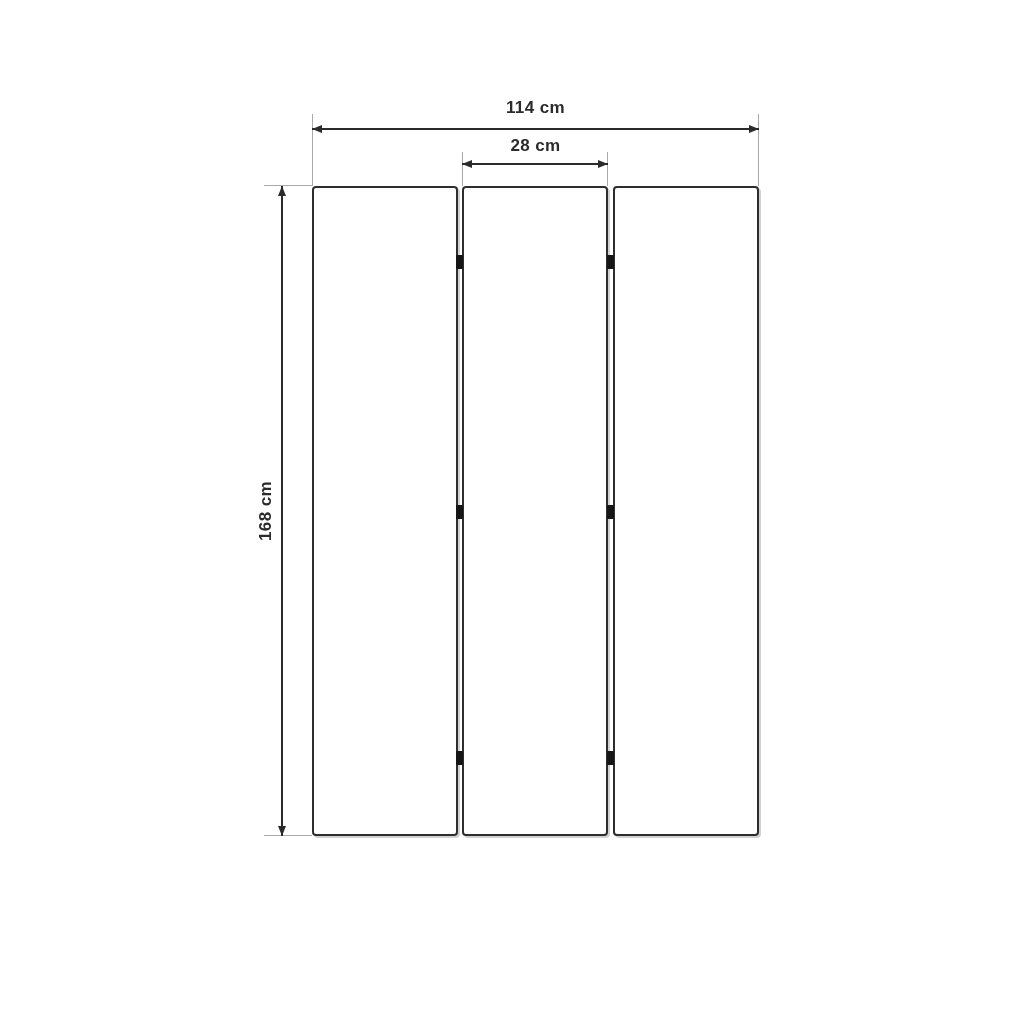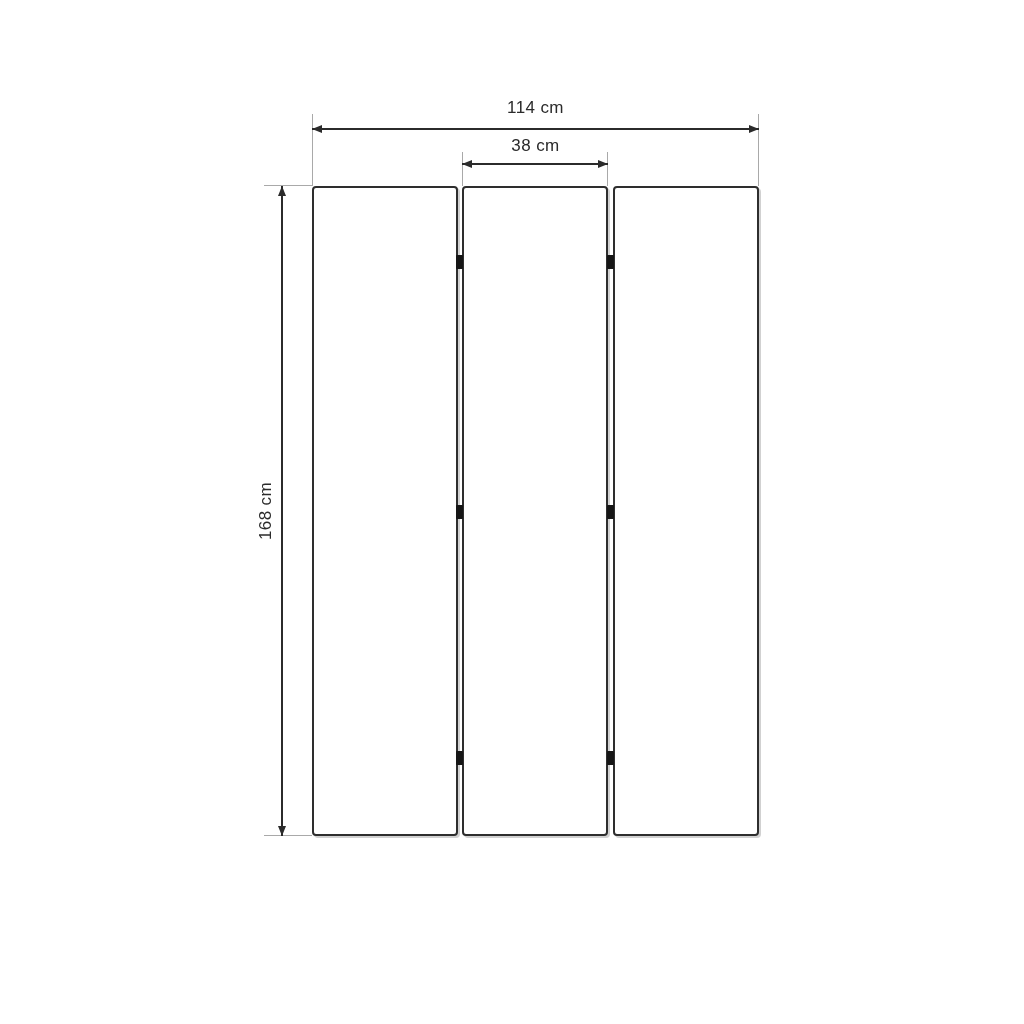--- a/index.html
+++ b/index.html
@@ -12,20 +12,21 @@
   }
   * { margin: 0; padding: 0; box-sizing: border-box; }
   html, body { background: var(--background); }
   .canvas {
     position: relative;
     width: 983px;
     height: 1024px;
     background: var(--background);
     font-family: "Liberation Sans", "DejaVu Sans", sans-serif;
     overflow: hidden;
+    font-weight: bold;
   }
 
   
   .panel {
     position: absolute;
     top: 186px;
     height: 650px;
     width: 146px;
     background: var(--background);
     border: 2px solid var(--panel-border);
@@ -138,21 +139,21 @@
     <span class="arrow right"></span>
   </div>
   <div class="dim-label label-width">114 cm</div>
 
   <div class="ext v" style="left:462px; top:152px; height:34px;"></div>
   <div class="ext v" style="left:607px; top:152px; height:34px;"></div>
   <div class="dim h" style="left:462px; top:163px; width:146px;">
     <span class="arrow left"></span>
     <span class="arrow right"></span>
   </div>
-  <div class="dim-label label-panel">38 cm</div>
+  <div class="dim-label label-panel">28 cm</div>
 
   <div class="ext h" style="left:264px; top:185px; width:48px;"></div>
   <div class="ext h" style="left:264px; top:835px; width:48px;"></div>
   <div class="dim v" style="left:281px; top:186px; height:650px;">
     <span class="arrow up"></span>
     <span class="arrow down"></span>
   </div>
   <div class="dim-label label-height">168 cm</div>
 
 </div>

